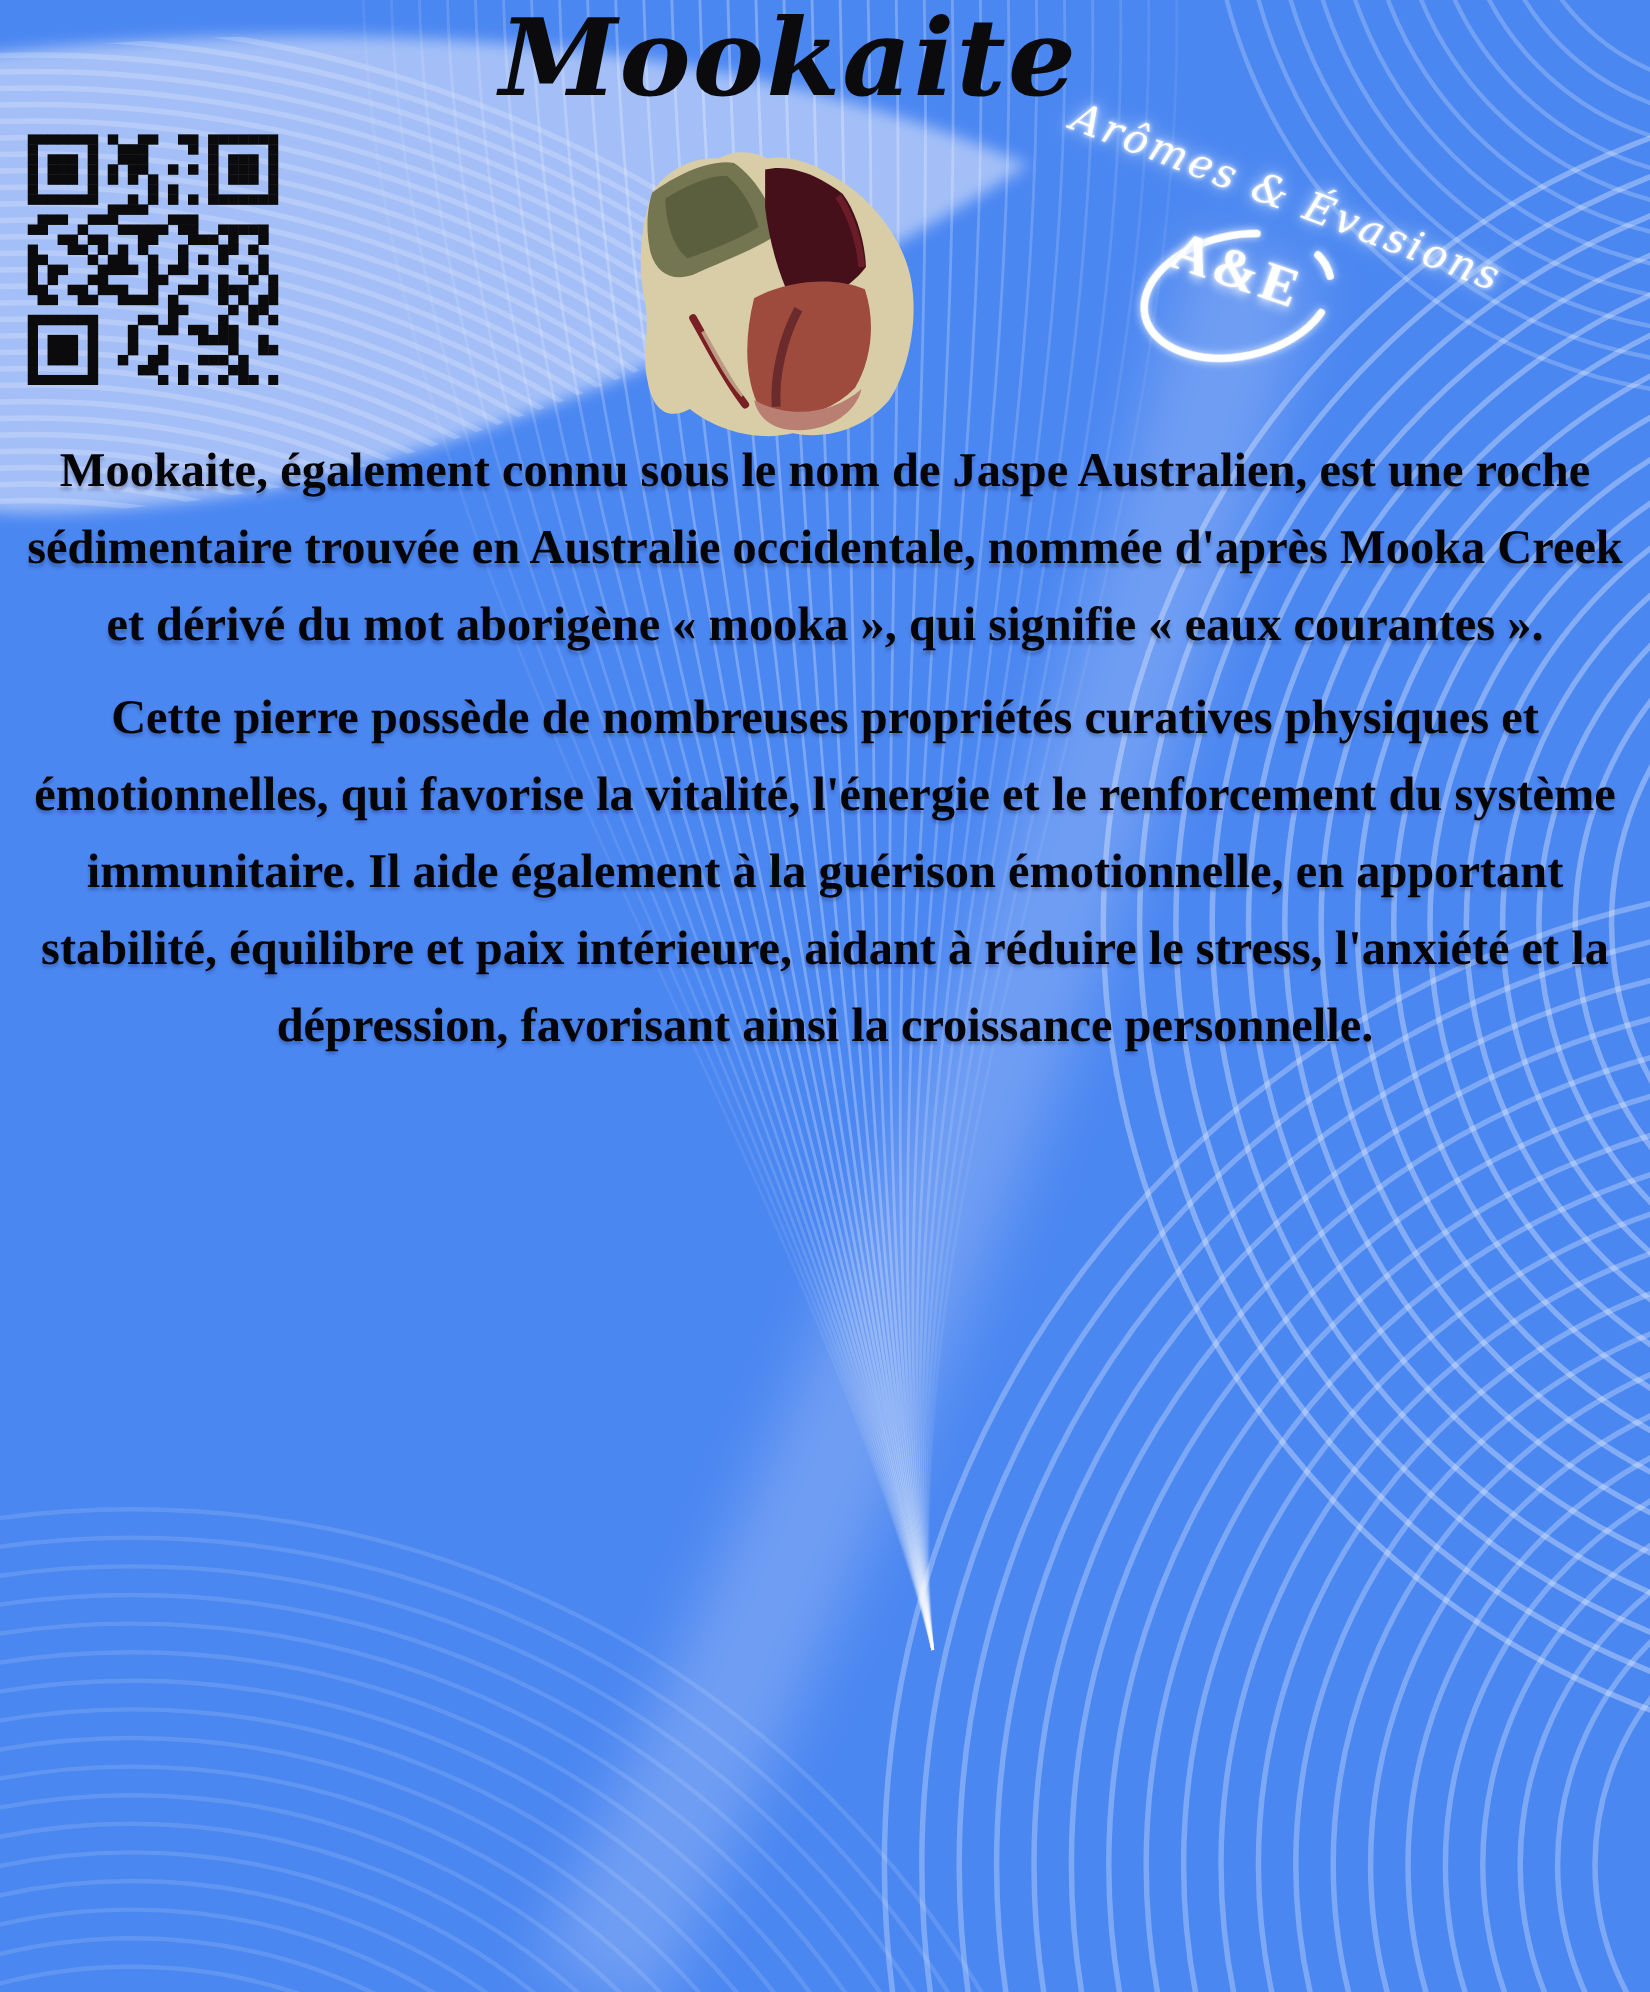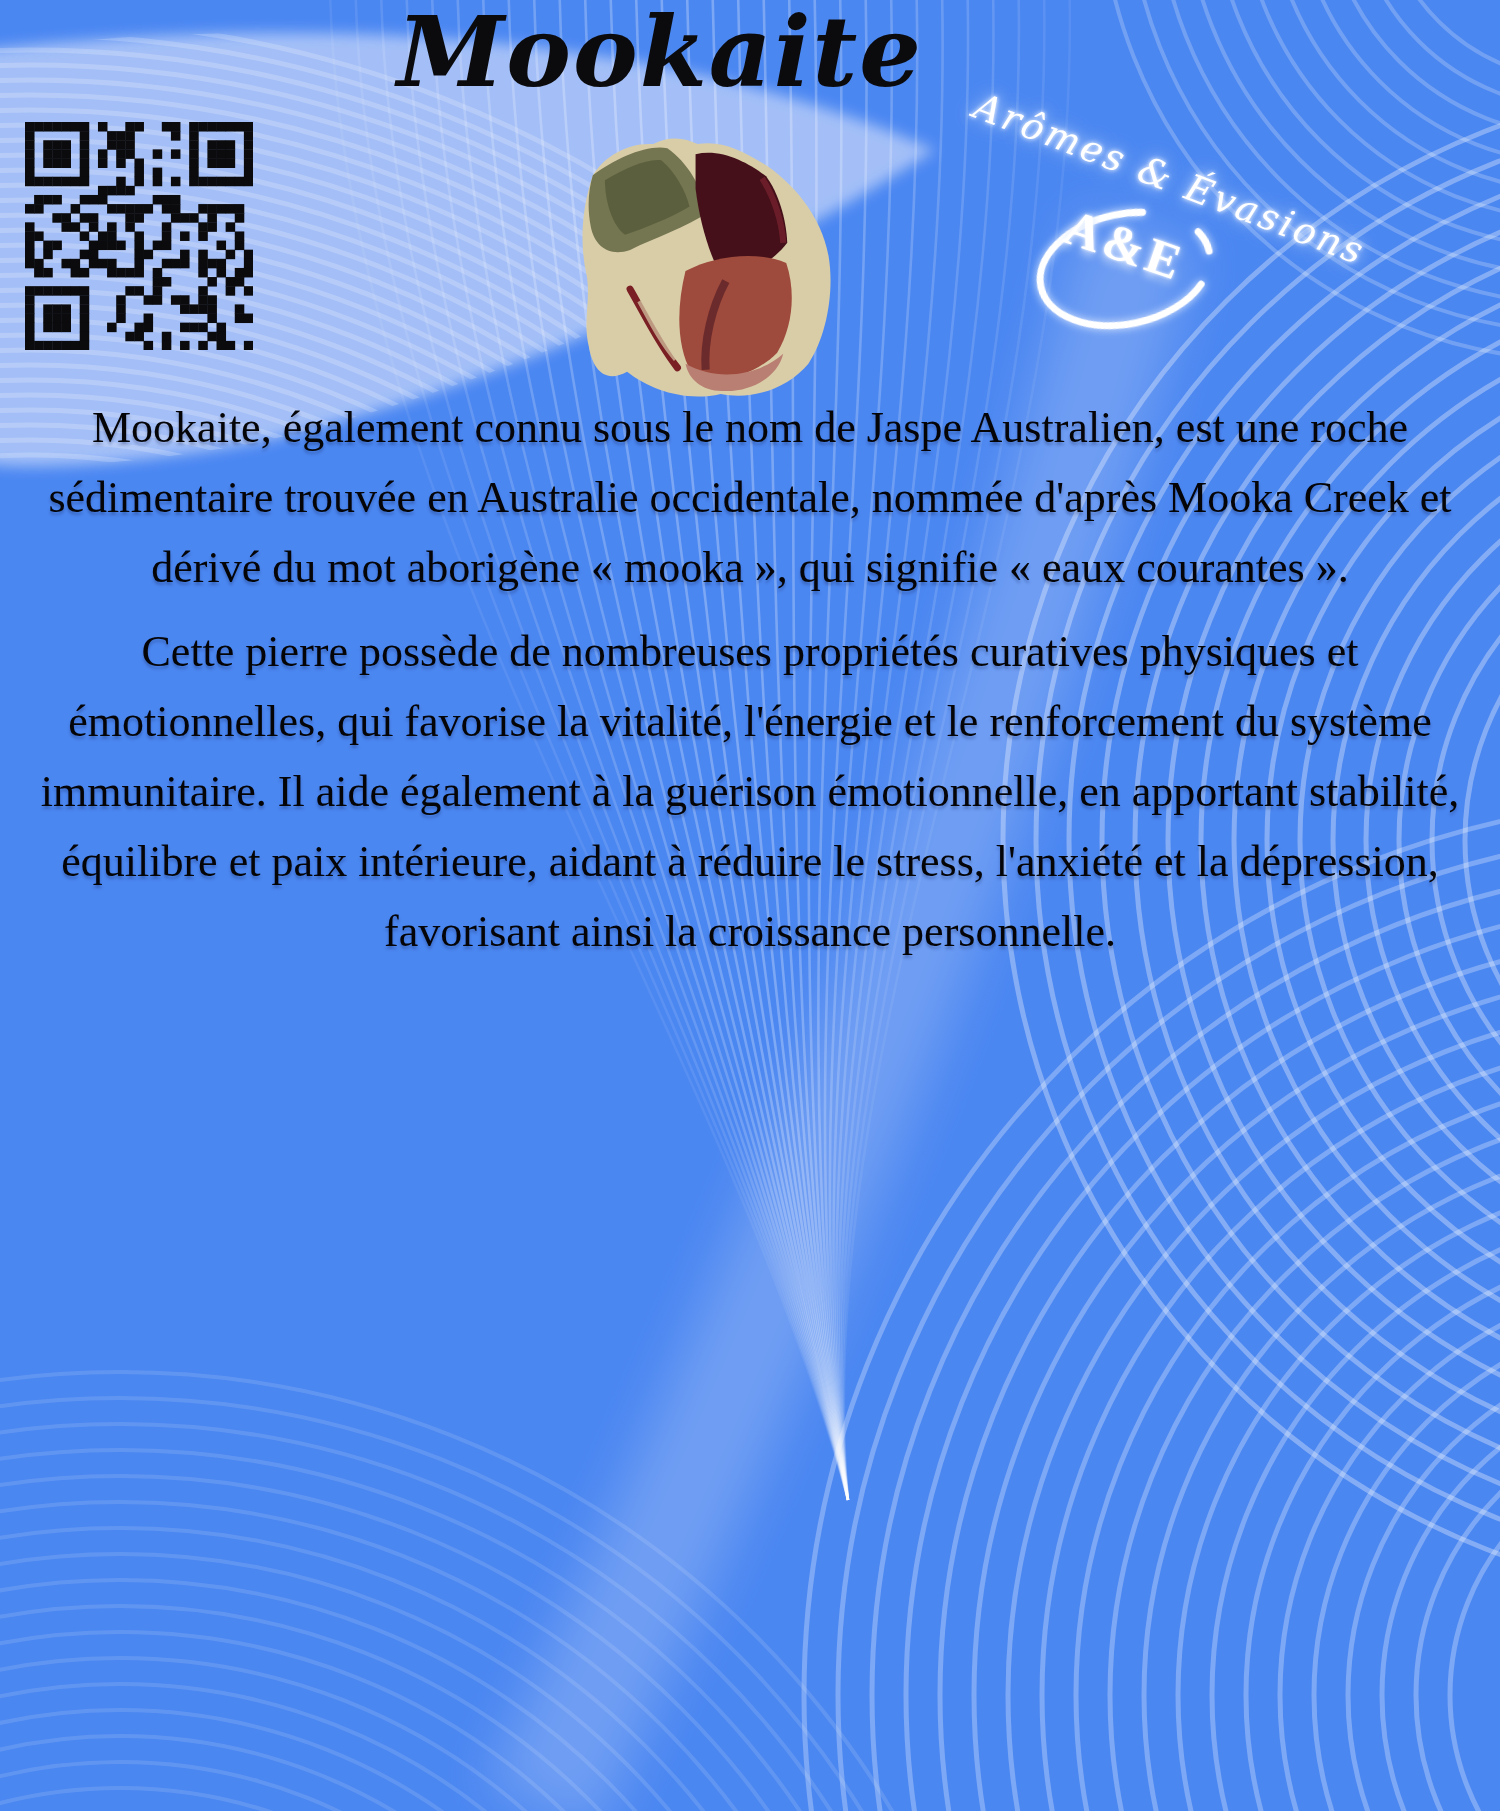--- a/index.html
+++ b/index.html
@@ -6,21 +6,21 @@
   .page{
     position:relative;
     width:1500px;height:1811px;
     overflow:hidden;
     background:#4b87f1;
     font-family:"Liberation Serif", serif;
   }
   svg.bg{position:absolute;left:0;top:0;width:1500px;height:1811px;}
   .title{
     position:absolute;left:340px;top:2px;width:640px;
-    text-align:center;
+    text-align:right;
     font-family:"DejaVu Serif", serif;
     font-style:italic;font-weight:bold;
     font-size:97px;line-height:1.05;
     color:#0b0b0d;letter-spacing:2px;
     margin:0;
   }
   .qr{position:absolute;left:25px;top:122px;width:228px;height:228px;}
   .stone{position:absolute;left:533px;top:130px;width:305px;height:272px;}
   .brand{position:absolute;left:955px;top:118px;width:400px;height:240px;}
   .brand-script{
@@ -37,21 +37,21 @@
   .brand-mono{
     position:absolute;left:72px;top:98px;width:196px;
     text-align:center;
     transform:rotate(19deg);
     font-family:"Liberation Serif", serif;font-weight:bold;
     font-size:50px;color:#ffffff;letter-spacing:4px;
     text-shadow:0 0 3px #ffffff,0 0 10px #cfe0ff,0 5px 8px rgba(255,255,255,.45);
   }
   .body-text{
     position:absolute;left:0;top:393px;width:1500px;
-    padding:0 8px;box-sizing:border-box;
+    padding:0 8px;box-sizing:border-box;font-weight:bold;
   }
   .body-text p{
     margin:0 0 14px 0;
     text-align:center;
     font-size:44px;line-height:70px;
     color:#050508;
     text-shadow:0 3px 3px rgba(10,20,70,.28);
   }
 </style>
 </head>

